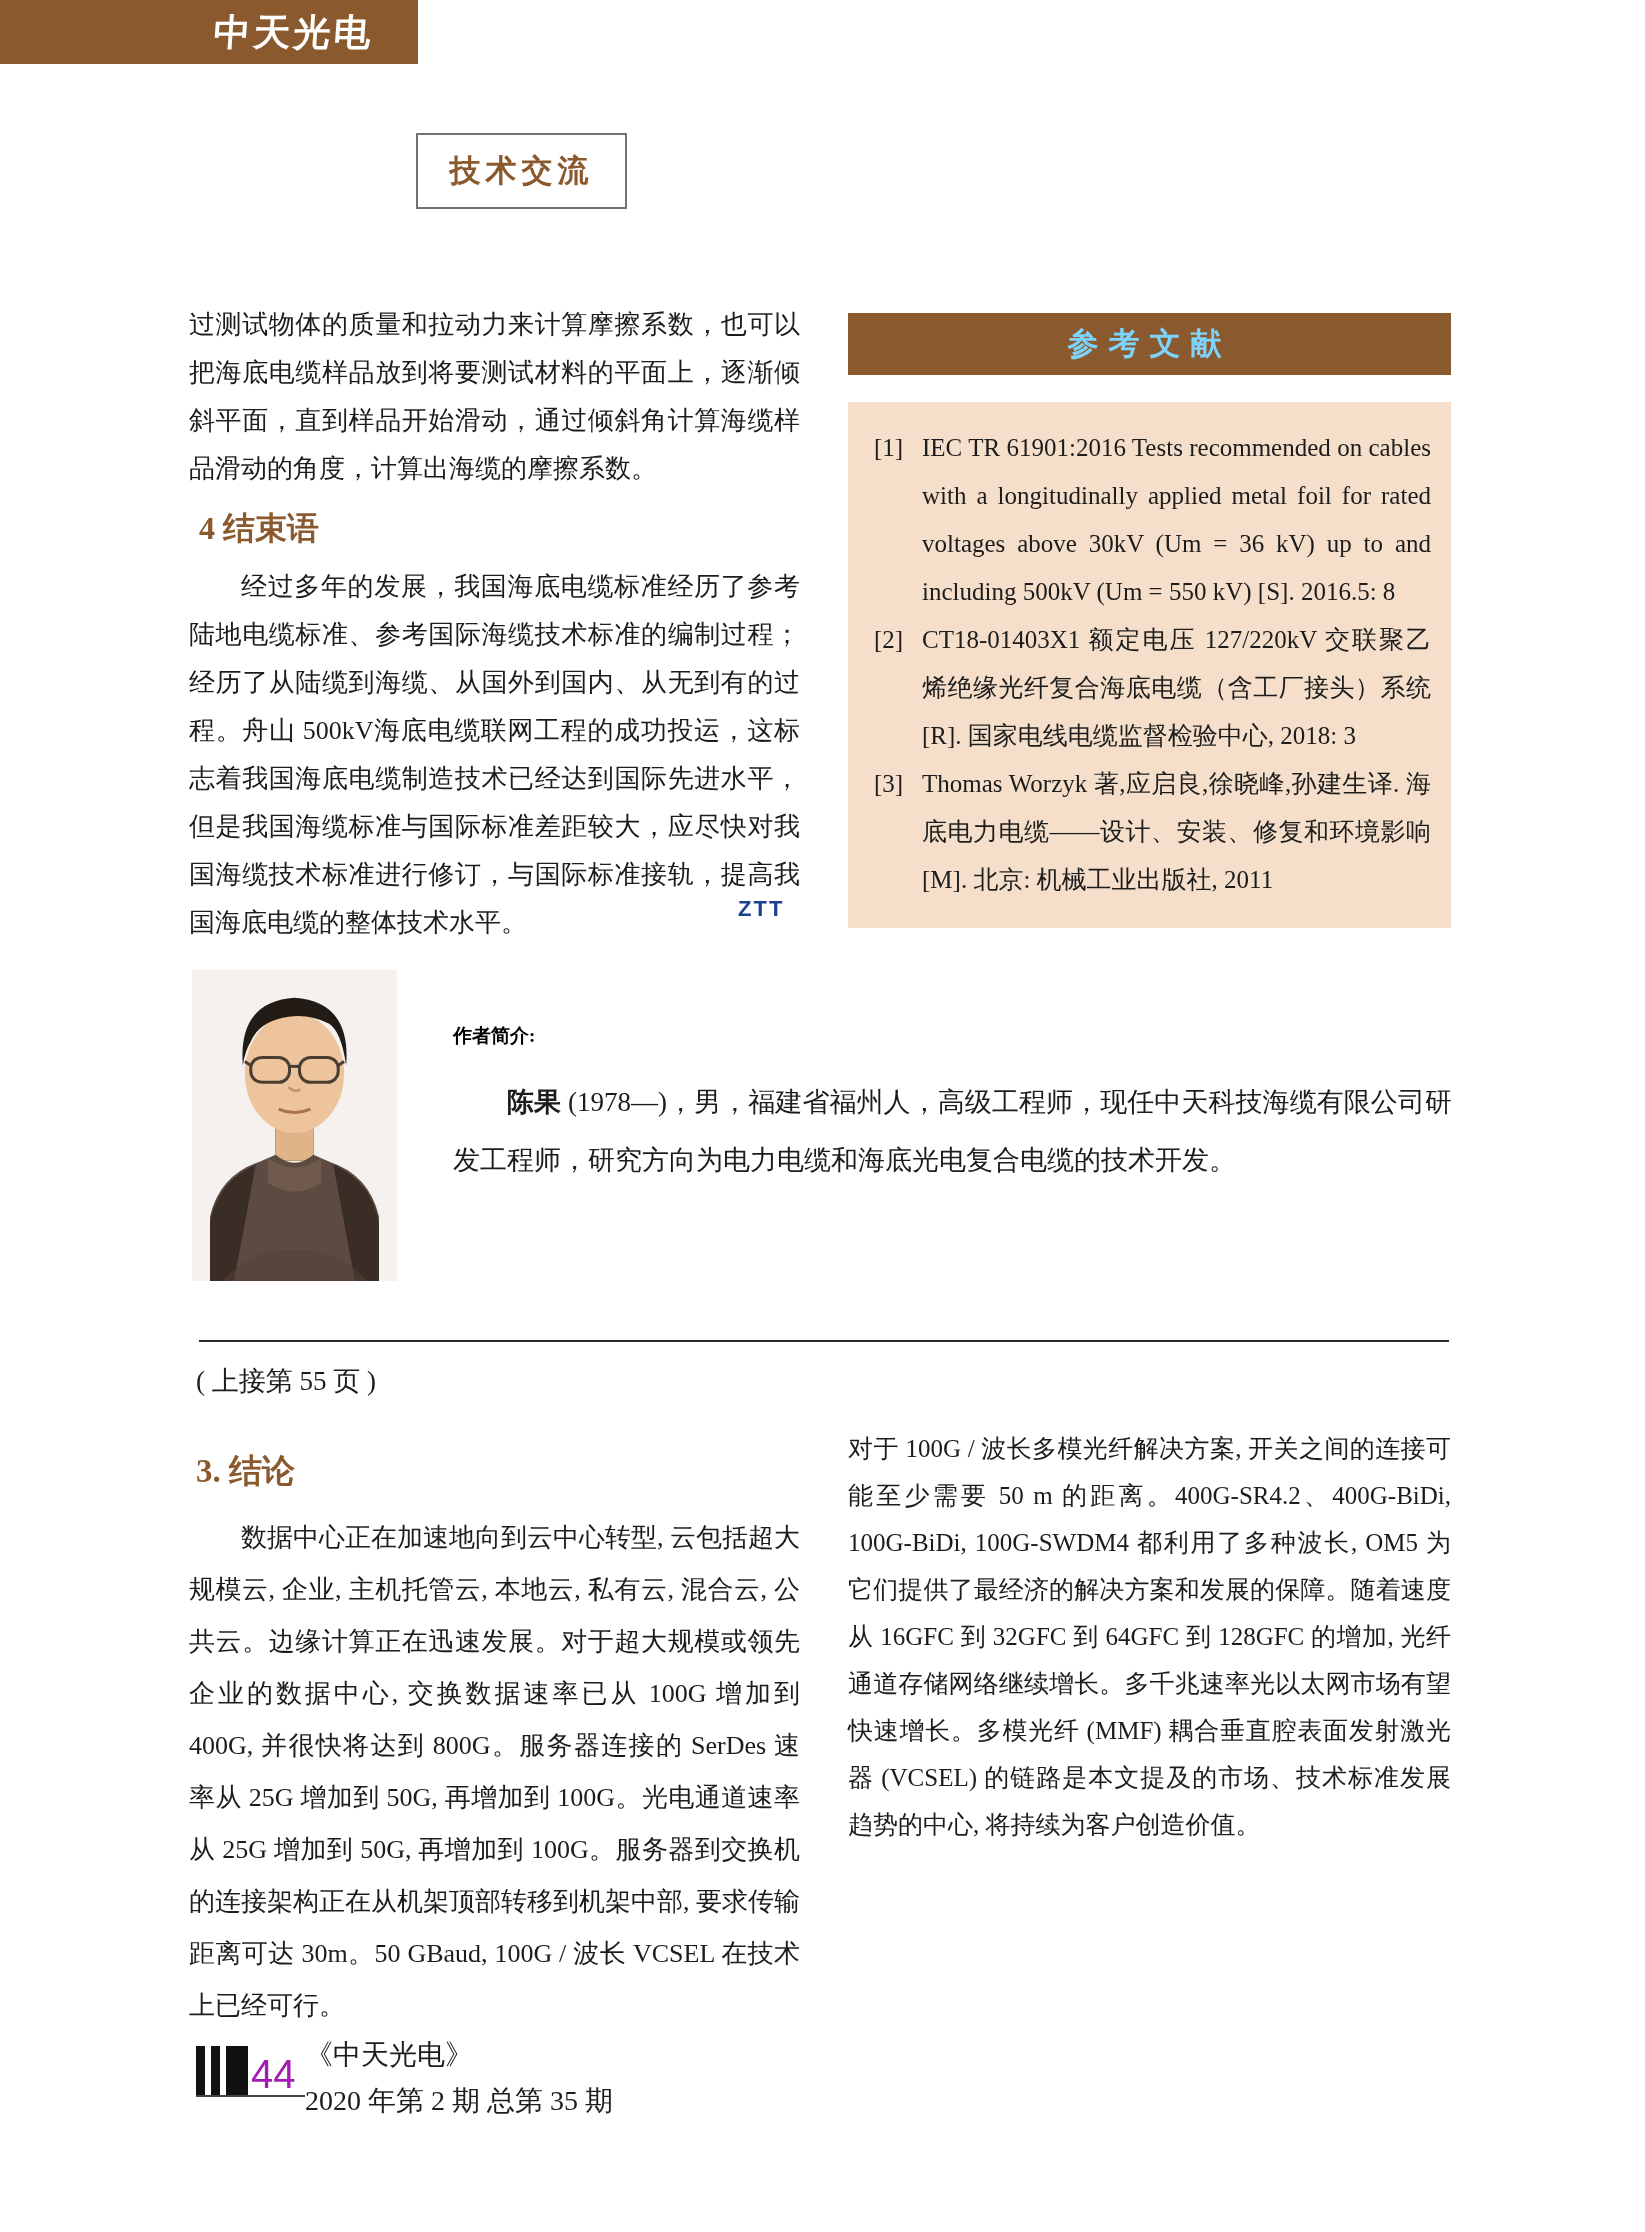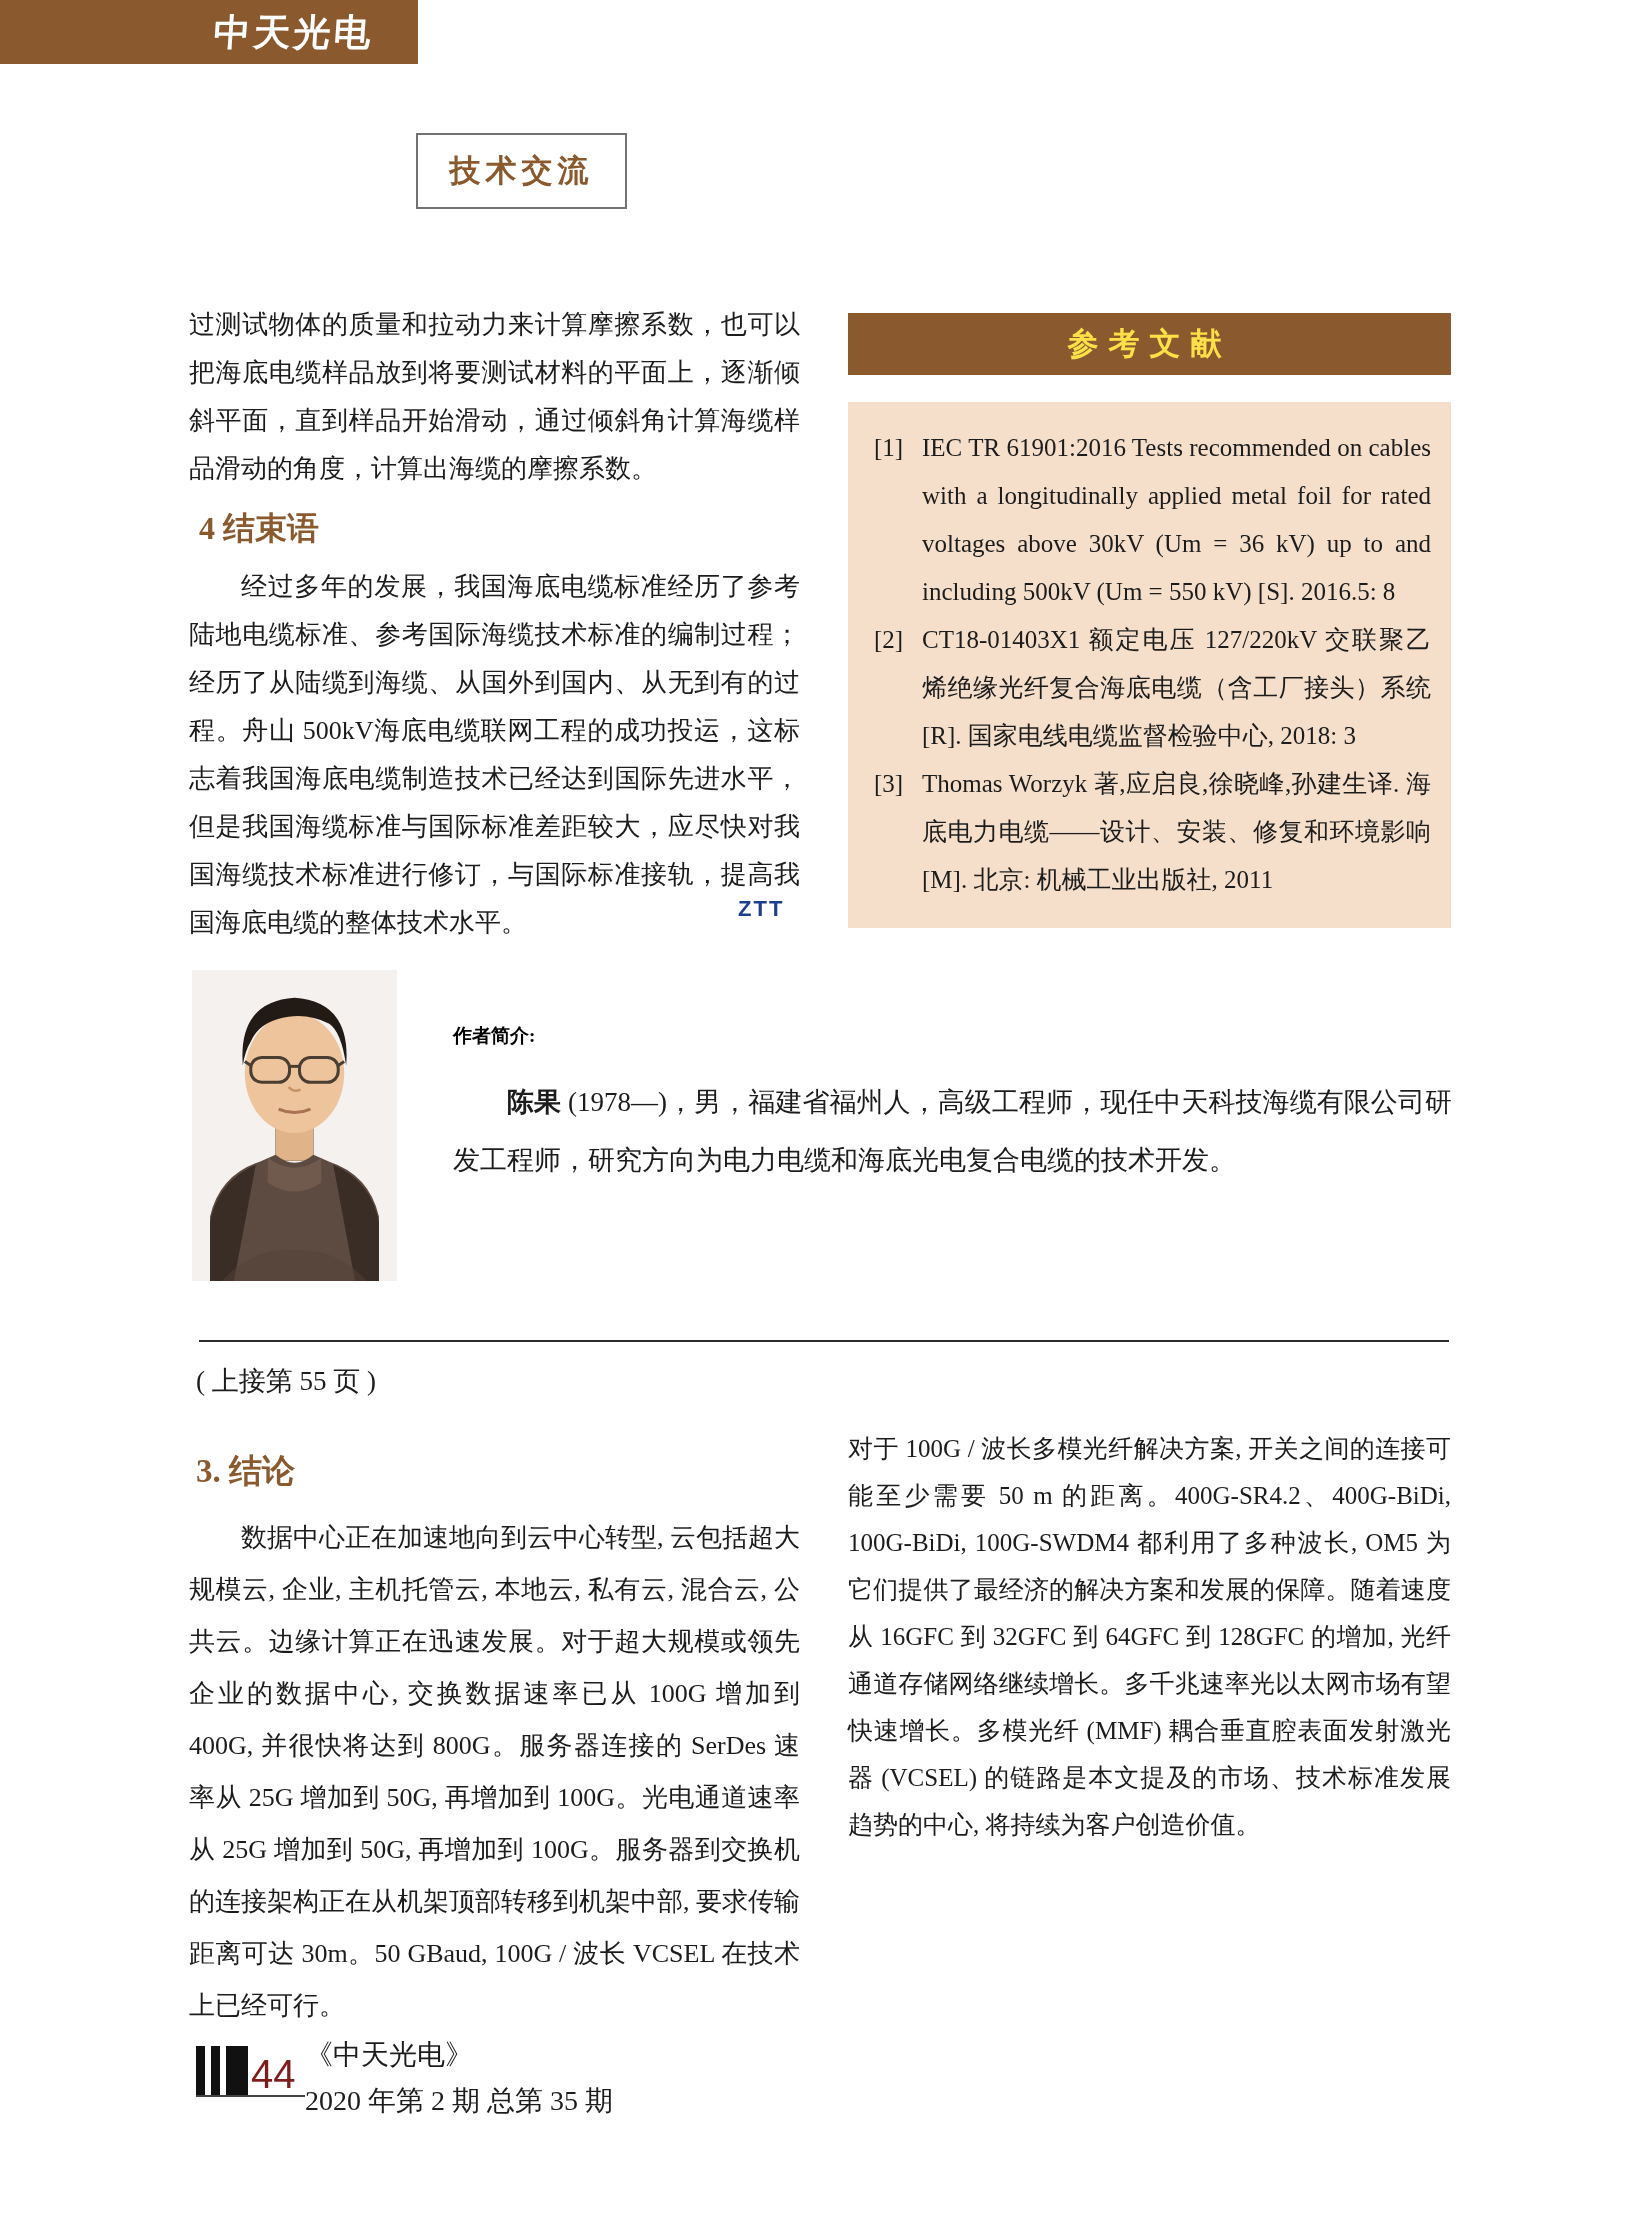--- a/index.html
+++ b/index.html
@@ -41,21 +41,21 @@
   }
   .ztt-mark {
     position: absolute; left: 738px; top: 896px;
     color: #1d3f8e; font-family: "Liberation Sans", sans-serif;
     font-weight: bold; font-size: 22px; letter-spacing: 2px;
   }
 
   
   .refs { position: absolute; left: 848px; top: 313px; width: 603px; }
   .refs-header {
-    height: 62px; background: #8a5a2e; color: #fde047;
+    height: 62px; background: #8a5a2e; color: #7dd3fc;
     display: flex; align-items: center; justify-content: center;
     font-size: 31px; font-weight: bold; letter-spacing: 10px;
   }
   .refs-body {
     margin-top: 27px; background: #f5dfcb;
     padding: 22px 20px 24px 26px;
   }
   .ref-item { display: flex; font-size: 25px; line-height: 48px; }
   .ref-id { width: 48px; flex: none; }
   .ref-text { flex: 1; text-align: justify; }
@@ -108,21 +108,21 @@
   .credit-first { margin-top: 12px; }
 
   
   .footer-bars { position: absolute; left: 196px; top: 2046px; height: 50px; }
   .footer-bars .bar { display: inline-block; background: #111111; height: 50px; vertical-align: bottom; }
   .bar-1 { width: 9px; margin-right: 6px; }
   .bar-2 { width: 9px; margin-right: 6px; }
   .bar-3 { width: 22px; }
   .page-num {
     position: absolute; left: 251px; top: 2052px;
-    font-family: "Liberation Sans", sans-serif; font-size: 40px; color: #7f1d1d;
+    font-family: "Liberation Sans", sans-serif; font-size: 40px; color: #a21caf;
   }
   .footer-line {
     position: absolute; left: 196px; top: 2095px; width: 109px; height: 2px;
     background: #444444;
   }
   .journal-name { position: absolute; left: 305px; top: 2036px; font-size: 28px; }
   .journal-issue { position: absolute; left: 305px; top: 2082px; font-size: 28px; }
 </style>
 </head>
 <body>

